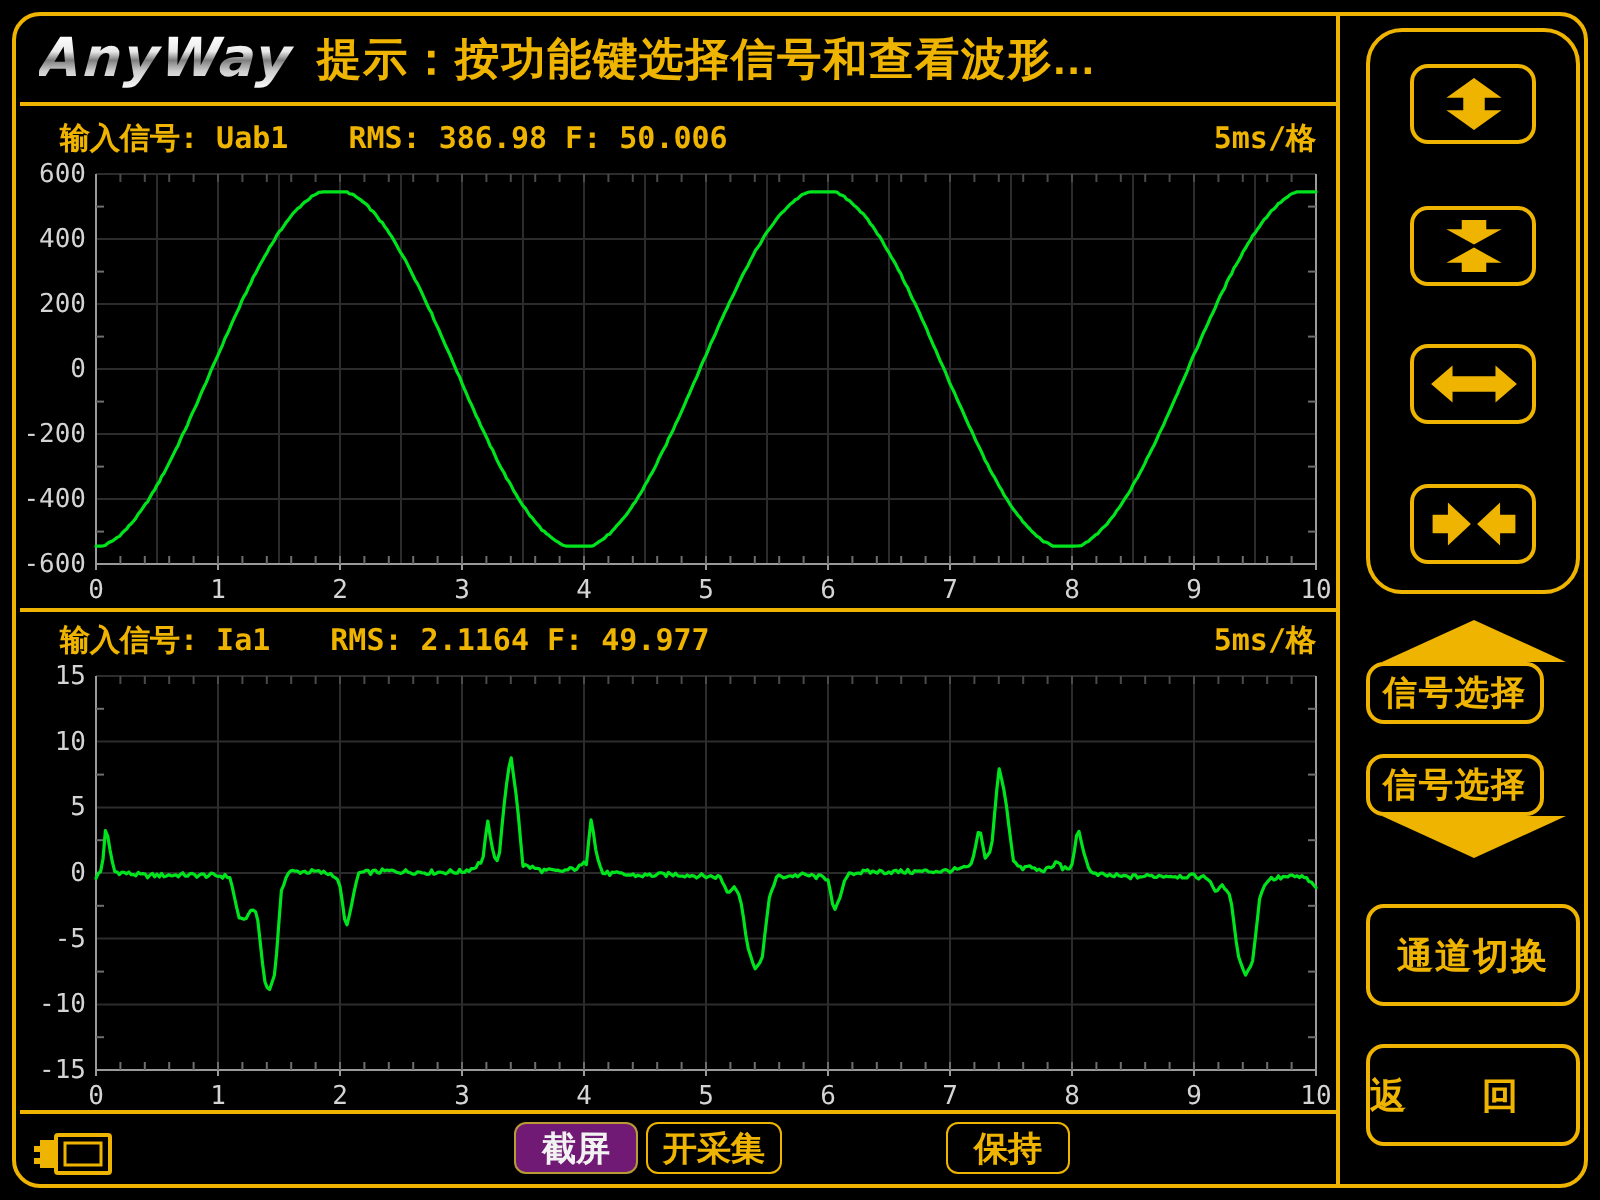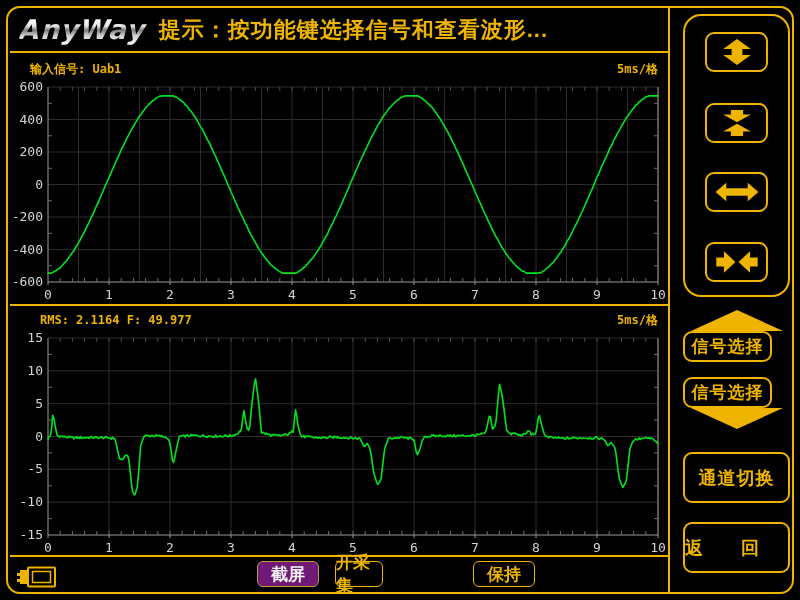--- a/index.html
+++ b/index.html
@@ -19,36 +19,36 @@
   .logo{font-family:"DejaVu Sans",sans-serif;font-style:italic;font-weight:bold;font-size:27px;letter-spacing:1px;
     background:linear-gradient(180deg,#ffffff 12%,#e8e8e8 38%,#7d7d7d 52%,#cfcfcf 70%,#f5f5f5 95%);
     -webkit-background-clip:text;background-clip:text;color:transparent;transform:skewX(-4deg);}
   .hint{color:var(--gold);font-size:22px;font-weight:bold;letter-spacing:1px;}
 
   
   .panel{position:absolute;left:10px;width:658px;box-sizing:border-box;}
   .panel1{top:57px;height:247px;}
   .panel2{top:304px;height:251px;border-top:2px solid var(--gold);}
   .panel-header{height:24px;display:flex;align-items:center;color:var(--gold);
-    font-family:"DejaVu Sans Mono","Liberation Sans",monospace;font-size:12px;font-weight:bold;white-space:nowrap;}
+    font-family:"DejaVu Sans Mono","Liberation Sans",monospace;font-size:15px;font-weight:bold;white-space:nowrap;}
   .panel2 .panel-header{height:26px;padding-top:2px;box-sizing:border-box;}
   .ph-signal{margin-left:20px;}
   .ph-rms{margin-left:30px;}
   .ph-phase{margin-left:56px;}
   .ph-timebase{margin-left:auto;margin-right:10px;}
   .chart-svg{display:block;}
 
   
   .bottombar{position:absolute;left:10px;top:555px;width:658px;height:37px;border-top:2px solid var(--gold);box-sizing:border-box;}
   .battery{position:absolute;left:6px;top:8px;}
   .bbtn{position:absolute;top:4px;height:26px;box-sizing:border-box;border:1px solid var(--gold);border-radius:6px;
     background:#000;color:var(--gold);font-size:17px;font-weight:bold;display:flex;align-items:center;justify-content:center;
     font-family:"Liberation Sans",sans-serif;cursor:pointer;}
   .bbtn.screenshot{left:247px;width:62px;background:#701a75;color:#f2f2f2;border-color:#b99a33;}
-  .bbtn.capture{left:325px;width:48px;font-family:Liberation Serif, serif;}
+  .bbtn.capture{left:313px;width:68px;font-family:Liberation Serif, serif;}
   .bbtn.hold{left:463px;width:62px;}
 
   
   .zoom-group{position:absolute;left:683px;top:14px;width:107px;height:283px;
     border:2px solid var(--gold);border-radius:18px;box-sizing:border-box;}
   .zbtn{position:absolute;left:20px;width:63px;height:40px;border:2px solid var(--gold);border-radius:9px;
     box-sizing:border-box;display:flex;align-items:center;justify-content:center;cursor:pointer;background:#000;}
   .sbtn-label{display:block;width:89px;height:31px;border:2px solid var(--gold);border-radius:9px;box-sizing:border-box;
     color:var(--gold);font-size:17px;font-weight:bold;text-align:center;line-height:27px;letter-spacing:1px;}
   .signal-btn{position:absolute;left:683px;width:107px;cursor:pointer;}
@@ -67,20 +67,21 @@
   <div class="vdivider"></div>
 
   <header class="titlebar">
     <span class="logo">AnyWay</span>
     <span class="hint">提示：按功能键选择信号和查看波形...</span>
   </header>
 
   <section class="panel panel1">
     <div class="panel-header">
       <span class="ph-signal">输入信号: Uab1</span>
+      <span class="ph-rms">RMS: 386.98 F: 50.006</span>
       <span class="ph-timebase">5ms/格</span>
     </div>
     <svg id="chart0" class="chart-svg" width="658" height="223">
         <line x1="38.0" y1="6.0" x2="648.0" y2="6.0" stroke="#2c2c2c" stroke-width="1"></line>
         <line x1="38.0" y1="38.5" x2="648.0" y2="38.5" stroke="#2c2c2c" stroke-width="1"></line>
         <line x1="38.0" y1="71.0" x2="648.0" y2="71.0" stroke="#2c2c2c" stroke-width="1"></line>
         <line x1="38.0" y1="103.5" x2="648.0" y2="103.5" stroke="#2c2c2c" stroke-width="1"></line>
         <line x1="38.0" y1="136.0" x2="648.0" y2="136.0" stroke="#2c2c2c" stroke-width="1"></line>
         <line x1="38.0" y1="168.5" x2="648.0" y2="168.5" stroke="#2c2c2c" stroke-width="1"></line>
         <line x1="68.5" y1="6.0" x2="68.5" y2="201.0" stroke="#2c2c2c" stroke-width="1"></line>
@@ -244,20 +245,21 @@
         <line x1="587.0" y1="201.0" x2="587.0" y2="204.0" stroke="#9a9a9a" stroke-width="1"></line>
         <text x="587.0" y="218" text-anchor="middle" fill="#d4d4d4" font-size="13" font-family="DejaVu Sans Mono, monospace">9</text>
         <line x1="648.0" y1="201.0" x2="648.0" y2="204.0" stroke="#9a9a9a" stroke-width="1"></line>
         <text x="648.0" y="218" text-anchor="middle" fill="#d4d4d4" font-size="13" font-family="DejaVu Sans Mono, monospace">10</text>
         <polyline points="38.0,192.1 39.2,192.1 40.3,192.1 41.5,192.0 42.7,191.6 43.9,190.6 45.0,190.0 46.2,189.5 47.4,188.6 48.6,187.7 49.7,187.2 50.9,185.7 52.1,184.5 53.3,183.5 54.4,181.9 55.6,180.9 56.8,179.5 57.9,178.1 59.1,176.0 60.3,174.6 61.5,172.8 62.6,171.1 63.8,169.9 65.0,167.6 66.2,165.4 67.3,164.0 68.5,161.5 69.7,159.9 70.8,157.2 72.0,155.6 73.2,153.2 74.4,150.8 75.5,148.6 76.7,146.2 77.9,143.7 79.1,141.6 80.2,138.7 81.4,135.9 82.6,134.0 83.8,131.4 84.9,128.4 86.1,125.7 87.3,123.3 88.4,121.1 89.6,118.1 90.8,115.1 92.0,112.5 93.1,110.3 94.3,107.3 95.5,104.2 96.7,101.5 97.8,99.2 99.0,96.6 100.2,93.8 101.3,91.4 102.5,88.1 103.7,85.9 104.9,83.2 106.0,80.4 107.2,77.8 108.4,75.3 109.6,72.9 110.7,69.8 111.9,67.3 113.1,65.5 114.3,62.6 115.4,60.7 116.6,57.6 117.8,55.7 118.9,53.5 120.1,51.1 121.3,49.1 122.5,46.9 123.6,45.2 124.8,42.6 126.0,41.0 127.2,39.1 128.3,36.8 129.5,34.9 130.7,33.8 131.8,32.2 133.0,30.3 134.2,28.9 135.4,27.2 136.5,25.7 137.7,24.5 138.9,23.2 140.1,22.5 141.2,21.1 142.4,20.0 143.6,19.3 144.8,18.4 145.9,17.0 147.1,16.6 148.3,15.9 149.4,15.2 150.6,15.1 151.8,14.9 153.0,14.9 154.1,14.9 155.3,14.9 156.5,14.9 157.7,14.9 158.8,14.9 160.0,14.9 161.2,14.9 162.3,14.9 163.5,14.9 164.7,15.9 165.9,16.0 167.0,16.5 168.2,17.5 169.4,18.3 170.6,19.1 171.7,20.1 172.9,20.9 174.1,22.0 175.3,24.0 176.4,24.6 177.6,25.9 178.8,27.7 179.9,29.4 181.1,30.2 182.3,32.2 183.5,33.7 184.6,35.6 185.8,37.2 187.0,39.2 188.2,41.4 189.3,43.5 190.5,45.6 191.7,47.4 192.8,49.2 194.0,51.7 195.2,54.1 196.4,56.6 197.5,58.9 198.7,60.8 199.9,63.2 201.1,65.8 202.2,68.3 203.4,71.0 204.6,73.6 205.8,75.4 206.9,78.7 208.1,81.2 209.3,83.6 210.4,86.3 211.6,89.1 212.8,91.9 214.0,94.4 215.1,96.7 216.3,99.7 217.5,102.6 218.7,105.4 219.8,107.4 221.0,110.7 222.2,113.5 223.3,115.9 224.5,119.0 225.7,121.3 226.9,124.0 228.0,126.8 229.2,128.9 230.4,132.0 231.6,134.3 232.7,136.5 233.9,139.0 235.1,142.1 236.3,143.8 237.4,146.4 238.6,149.3 239.8,151.6 240.9,153.6 242.1,155.5 243.3,158.3 244.5,159.8 245.6,161.8 246.8,164.3 248.0,166.2 249.2,168.3 250.3,170.1 251.5,171.9 252.7,173.2 253.8,175.0 255.0,176.9 256.2,178.0 257.4,179.7 258.5,181.0 259.7,182.2 260.9,184.1 262.1,184.6 263.2,185.8 264.4,186.6 265.6,187.7 266.8,188.6 267.9,189.4 269.1,190.1 270.3,190.9 271.4,191.6 272.6,191.9 273.8,192.1 275.0,192.1 276.1,192.1 277.3,192.1 278.5,192.1 279.7,192.1 280.8,192.1 282.0,192.1 283.2,192.1 284.3,192.1 285.5,192.1 286.7,191.8 287.9,191.0 289.0,190.2 290.2,189.4 291.4,188.7 292.6,187.8 293.7,186.4 294.9,186.1 296.1,184.4 297.3,183.2 298.4,181.8 299.6,180.6 300.8,179.1 301.9,177.9 303.1,176.5 304.3,174.8 305.5,173.1 306.6,171.2 307.8,169.8 309.0,167.6 310.2,165.8 311.3,164.0 312.5,161.5 313.7,159.6 314.8,157.3 316.0,155.5 317.2,153.3 318.4,150.8 319.5,148.1 320.7,145.8 321.9,143.5 323.1,141.6 324.2,138.4 325.4,136.3 326.6,134.0 327.8,131.0 328.9,128.9 330.1,126.3 331.3,123.6 332.4,121.1 333.6,118.1 334.8,115.6 336.0,112.7 337.1,110.1 338.3,107.7 339.5,104.7 340.7,101.5 341.8,99.1 343.0,96.7 344.2,93.8 345.3,90.9 346.5,88.5 347.7,86.0 348.9,82.9 350.0,80.4 351.2,78.0 352.4,75.2 353.6,72.9 354.7,70.2 355.9,68.0 357.1,65.6 358.3,63.0 359.4,60.6 360.6,58.0 361.8,55.5 362.9,53.7 364.1,51.6 365.3,49.0 366.5,46.8 367.6,44.4 368.8,42.8 370.0,41.2 371.2,38.9 372.3,36.8 373.5,35.0 374.7,33.5 375.8,32.1 377.0,30.4 378.2,28.6 379.4,27.0 380.5,25.8 381.7,24.8 382.9,23.5 384.1,22.2 385.2,21.0 386.4,20.2 387.6,18.9 388.8,18.4 389.9,17.3 391.1,16.3 392.3,15.9 393.4,15.4 394.6,15.0 395.8,14.9 397.0,14.9 398.1,14.9 399.3,14.9 400.5,14.9 401.7,14.9 402.8,14.9 404.0,14.9 405.2,14.9 406.3,14.9 407.5,14.9 408.7,15.2 409.9,16.3 411.0,16.6 412.2,17.2 413.4,18.7 414.6,19.2 415.7,20.3 416.9,21.6 418.1,22.5 419.3,23.7 420.4,25.1 421.6,25.8 422.8,27.4 423.9,28.7 425.1,30.8 426.3,32.1 427.5,33.9 428.6,35.9 429.8,37.2 431.0,39.2 432.2,41.6 433.3,43.5 434.5,45.3 435.7,47.7 436.8,49.3 438.0,51.4 439.2,54.0 440.4,55.8 441.5,58.7 442.7,61.1 443.9,62.9 445.1,66.0 446.2,68.5 447.4,70.5 448.6,73.1 449.8,75.6 450.9,78.4 452.1,80.8 453.3,83.4 454.4,86.4 455.6,89.1 456.8,91.9 458.0,94.3 459.1,97.1 460.3,99.9 461.5,102.3 462.7,104.9 463.8,107.8 465.0,110.9 466.2,113.3 467.3,115.5 468.5,118.5 469.7,121.1 470.9,123.6 472.0,126.2 473.2,129.0 474.4,131.7 475.6,134.0 476.7,136.4 477.9,139.4 479.1,141.6 480.3,144.0 481.4,146.4 482.6,149.3 483.8,151.2 484.9,153.7 486.1,155.9 487.3,157.7 488.5,160.0 489.6,162.2 490.8,163.9 492.0,166.5 493.2,168.2 494.3,170.0 495.5,171.9 496.7,173.7 497.8,175.0 499.0,176.7 500.2,177.9 501.4,179.9 502.5,180.9 503.7,182.3 504.9,183.5 506.1,184.9 507.2,185.8 508.4,187.1 509.6,187.7 510.8,189.0 511.9,190.0 513.1,190.1 514.3,190.6 515.4,191.5 516.6,192.1 517.8,192.1 519.0,192.1 520.1,192.1 521.3,192.1 522.5,192.1 523.7,192.1 524.8,192.1 526.0,192.1 527.2,192.1 528.3,192.0 529.5,191.9 530.7,191.8 531.9,191.0 533.0,190.1 534.2,189.7 535.4,188.5 536.6,187.5 537.7,186.5 538.9,185.9 540.1,184.3 541.3,183.0 542.4,182.1 543.6,181.0 544.8,179.2 545.9,177.9 547.1,176.5 548.3,174.4 549.5,173.0 550.6,171.3 551.8,169.3 553.0,167.5 554.2,165.8 555.3,164.1 556.5,161.4 557.7,159.3 558.8,157.8 560.0,155.4 561.2,153.2 562.4,150.8 563.5,148.2 564.7,146.1 565.9,143.6 567.1,141.5 568.2,139.1 569.4,136.2 570.6,133.8 571.8,131.5 572.9,128.7 574.1,126.2 575.3,123.5 576.4,120.9 577.6,118.2 578.8,115.7 580.0,112.6 581.1,110.3 582.3,107.6 583.5,104.9 584.7,101.7 585.8,98.8 587.0,96.1 588.2,93.9 589.3,91.4 590.5,88.3 591.7,85.4 592.9,83.1 594.0,80.7 595.2,77.8 596.4,75.5 597.6,72.9 598.7,70.1 599.9,67.3 601.1,65.1 602.3,63.2 603.4,60.0 604.6,57.7 605.8,56.0 606.9,53.1 608.1,51.4 609.3,49.4 610.5,47.2 611.6,44.7 612.8,43.0 614.0,40.8 615.2,39.1 616.3,36.8 617.5,35.6 618.7,33.6 619.8,32.2 621.0,30.3 622.2,28.6 623.4,27.6 624.5,26.0 625.7,24.3 626.9,23.6 628.1,22.3 629.2,20.7 630.4,20.2 631.6,18.9 632.8,18.1 633.9,17.4 635.1,16.3 636.3,15.7 637.4,15.4 638.6,14.9 639.8,14.9 641.0,14.9 642.1,14.9 643.3,14.9 644.5,14.9 645.7,14.9 646.8,14.9 648.0,14.9" fill="none" stroke="#00e41e" stroke-width="1.6" stroke-linejoin="round" stroke-linecap="round"></polyline>
       </svg>
   </section>
 
   <section class="panel panel2">
     <div class="panel-header">
+      <span class="ph-signal">输入信号: Ia1</span>
       <span class="ph-rms">RMS: 2.1164 F: 49.977</span>
       <span class="ph-timebase">5ms/格</span>
     </div>
     <svg id="chart1" class="chart-svg" width="658" height="225">
         <line x1="38.0" y1="6.0" x2="648.0" y2="6.0" stroke="#2c2c2c" stroke-width="1"></line>
         <line x1="38.0" y1="38.8" x2="648.0" y2="38.8" stroke="#2c2c2c" stroke-width="1"></line>
         <line x1="38.0" y1="71.7" x2="648.0" y2="71.7" stroke="#2c2c2c" stroke-width="1"></line>
         <line x1="38.0" y1="104.5" x2="648.0" y2="104.5" stroke="#2c2c2c" stroke-width="1"></line>
         <line x1="38.0" y1="137.3" x2="648.0" y2="137.3" stroke="#2c2c2c" stroke-width="1"></line>
         <line x1="38.0" y1="170.2" x2="648.0" y2="170.2" stroke="#2c2c2c" stroke-width="1"></line>

